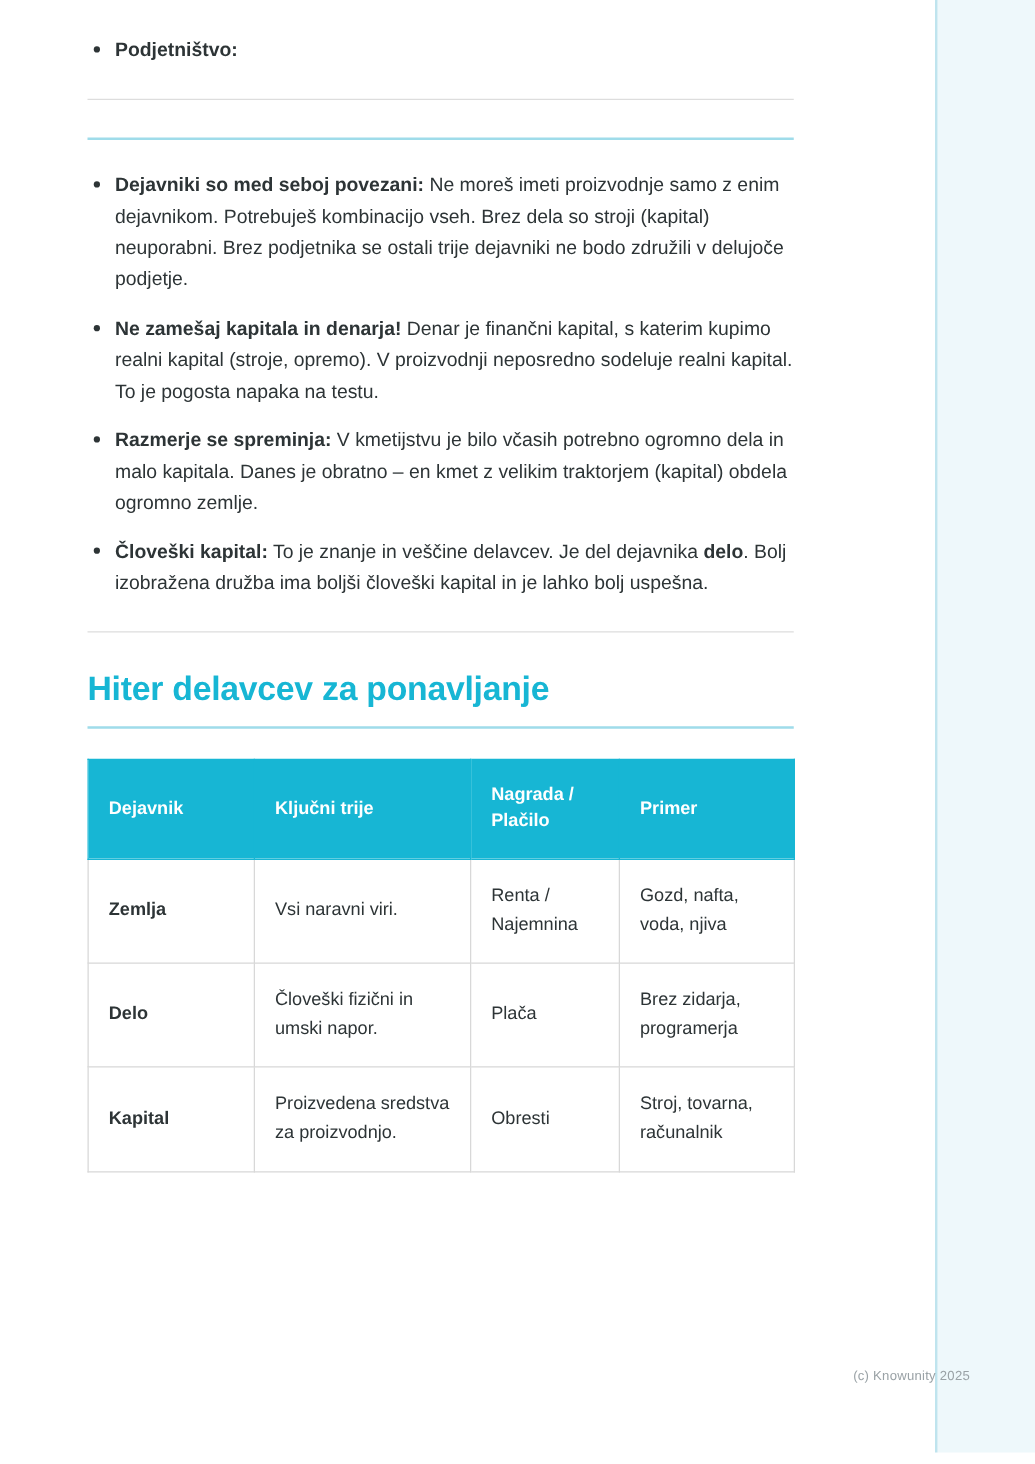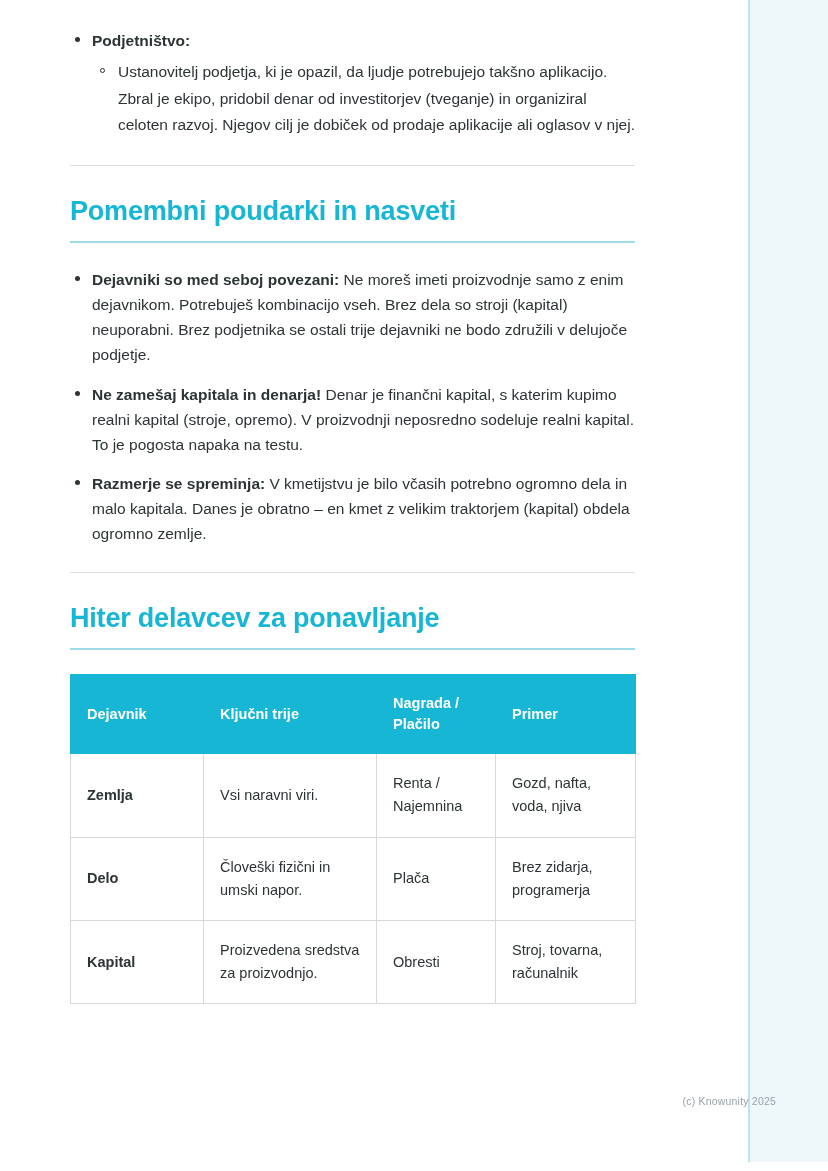--- a/index.html
+++ b/index.html
@@ -166,40 +166,39 @@
 <div class="page">
 
   <div class="edge-strip"></div>
   <div class="edge-line"></div>
 
   <div class="content">
 
     <ul class="bullets">
       <li>
         <span class="b">Podjetništvo:</span>
-        <ul class="sub">
-          <li>Ustanovitelj podjetja, ki je opazil, da ljudje potrebujejo takšno aplikacijo. Zbral je ekipo, pridobil denar od investitorjev (tveganje) in organiziral celoten razvoj. Njegov cilj je dobiček od prodaje aplikacije ali oglasov v njej.</li>
-        </ul>
       </li>
     </ul>
 
     <div class="divider"></div>
 
-    <h2 class="section-title">Pomembni poudarki in nasveti</h2>
     <div class="title-rule"></div>
 
     <ul class="bullets">
       <li>
         <span class="lead">Dejavniki so med seboj povezani:</span><span> Ne moreš imeti proizvodnje samo z enim dejavnikom. Potrebuješ kombinacijo vseh. Brez dela so stroji (kapital) neuporabni. Brez podjetnika se ostali trije dejavniki ne bodo združili v delujoče podjetje.</span>
       </li>
       <li>
         <span class="lead">Ne zamešaj kapitala in denarja!</span><span> Denar je finančni kapital, s katerim kupimo realni kapital (stroje, opremo). V proizvodnji neposredno sodeluje realni kapital. To je pogosta napaka na testu.</span>
       </li>
       <li>
         <span class="lead">Razmerje se spreminja:</span><span> V kmetijstvu je bilo včasih potrebno ogromno dela in malo kapitala. Danes je obratno – en kmet z velikim traktorjem (kapital) obdela ogromno zemlje.</span>
+      </li>
+      <li>
+        <span class="lead">Človeški kapital:</span><span> To je znanje in veščine delavcev. Je del dejavnika </span><span class="b">delo</span><span>. Bolj izobražena družba ima boljši človeški kapital in je lahko bolj uspešna.</span>
       </li>
     </ul>
 
     <div class="divider"></div>
 
     <h2 class="section-title">Hiter delavcev za ponavljanje</h2>
     <div class="title-rule"></div>
 
     <table class="summary">
       <colgroup>

